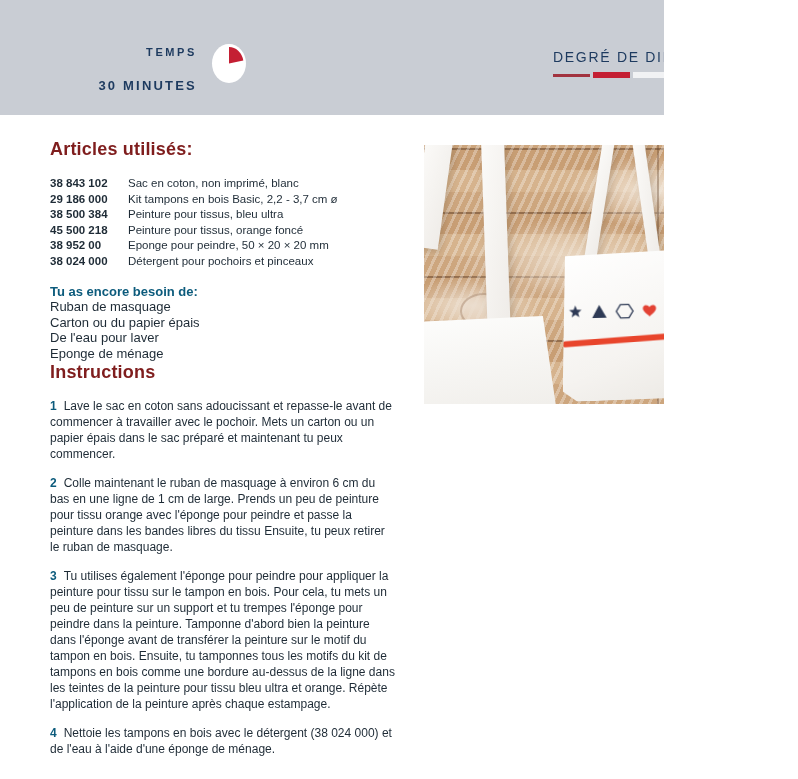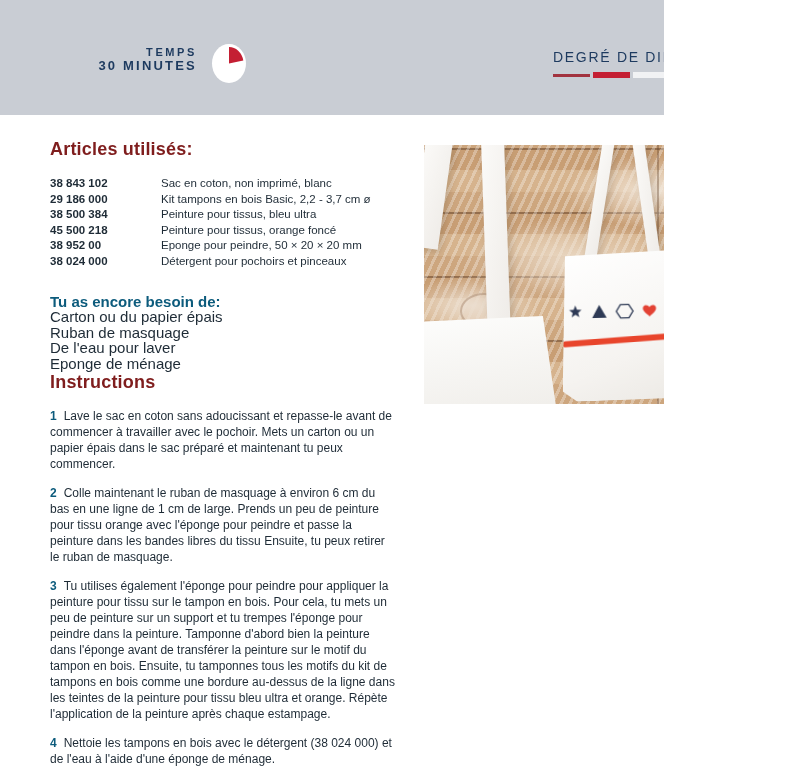--- a/index.html
+++ b/index.html
@@ -3,37 +3,37 @@
 <meta charset="utf-8">
 <style>
   html,body{margin:0;padding:0;background:#ffffff;}
   .page{position:relative;width:664px;height:779px;background:#ffffff;overflow:hidden;
         font-family:"Liberation Sans", sans-serif;}
 
   
   .header{position:absolute;left:0;top:0;width:100%;height:115px;background:#c9cdd4;}
   .time-block{position:absolute;left:0;top:46px;width:197px;text-align:right;color:#1d3a5f;}
   .time-label{font-size:11px;font-weight:bold;letter-spacing:2.6px;}
-  .time-value{font-size:13px;font-weight:bold;letter-spacing:2.2px;margin-top:0;}
+  .time-value{font-size:13px;font-weight:bold;letter-spacing:2.2px;margin-top:20px;}
   .clock{position:absolute;left:210px;top:42px;width:38px;height:43px;}
   .diff-block{position:absolute;left:553px;top:49px;width:196px;color:#1d3a5f;}
   .diff-label{font-size:14px;font-weight:normal;letter-spacing:1.7px;}
   .diff-bar{display:flex;gap:3px;margin-top:7px;height:6px;align-items:center;}
   .seg{flex:1;height:6px;background:#f1f2f4;}
   .seg.f1{background:#a2333f;height:3px;}
   .seg.f2{background:#c41f33;}
 
   
   .col{position:absolute;left:50px;top:139px;width:346px;color:#1e2b36;}
   .sec-title{font-size:18px;font-weight:800;color:#7f1d1d;margin:0;letter-spacing:.2px;}
   .art-list{margin-top:16px;font-size:11.5px;line-height:15.6px;}
-  .art-row{display:flex;gap:33px;}
+  .art-row{display:flex;}
   .art-num{width:78px;font-weight:bold;flex:none;}
   .art-name{flex:1;}
-  .also{margin-top:24px;font-size:15px;line-height:15.6px;}
+  .also{margin-top:14px;font-size:13px;line-height:15.6px;}
   .also-title{font-weight:bold;color:#0c5b7c;}
   .instr{}
   .steps{margin-top:15px;font-size:12px;line-height:16px;}
   .step{margin:0 0 13px 0;}
   .step-num{font-weight:bold;color:#0c5b7c;padding-right:7px;}
 
   
   .photo{position:absolute;left:424px;top:145px;width:323px;height:259px;overflow:hidden;}
   .wood{position:absolute;inset:0;background:
     radial-gradient(95px 42px at 15% 62%, rgba(238,226,212,.95), rgba(238,226,212,0) 72%),
@@ -120,22 +120,22 @@
         <span class="art-name">Eponge pour peindre, 50 × 20 × 20 mm</span>
       </div>
       <div class="art-row">
         <span class="art-num">38 024 000</span>
         <span class="art-name">Détergent pour pochoirs et pinceaux</span>
       </div>
     </div>
 
     <div class="also">
       <div class="also-title">Tu as encore besoin de:</div>
+      <div>Ruban de masquage</div>
       <div>Carton ou du papier épais</div>
-      <div>Ruban de masquage</div>
       <div>De l'eau pour laver</div>
       <div>Eponge de ménage</div>
     </div>
 
     <h2 class="sec-title instr">Instructions</h2>
 
     <div class="steps">
       <p class="step">
         <span class="step-num">1</span><span>Lave le sac en coton sans adoucissant et repasse-le avant de commencer à travailler avec le pochoir. Mets un carton ou un papier épais dans le sac préparé et maintenant tu peux commencer.</span>
       </p>

